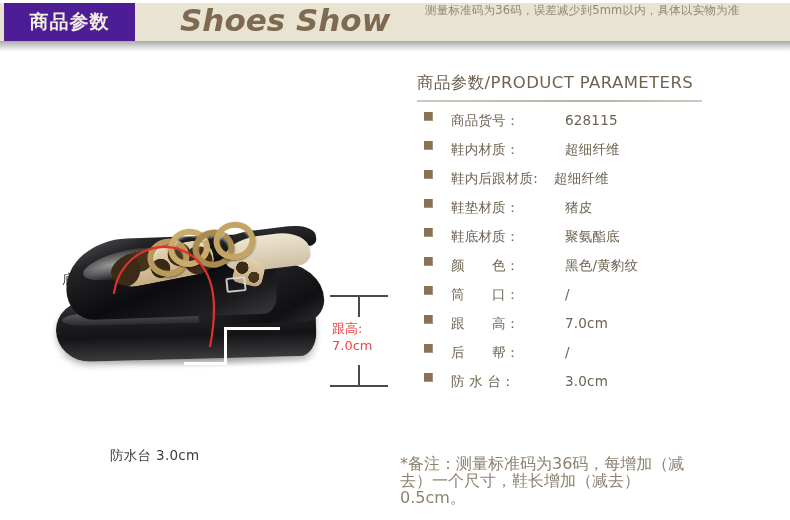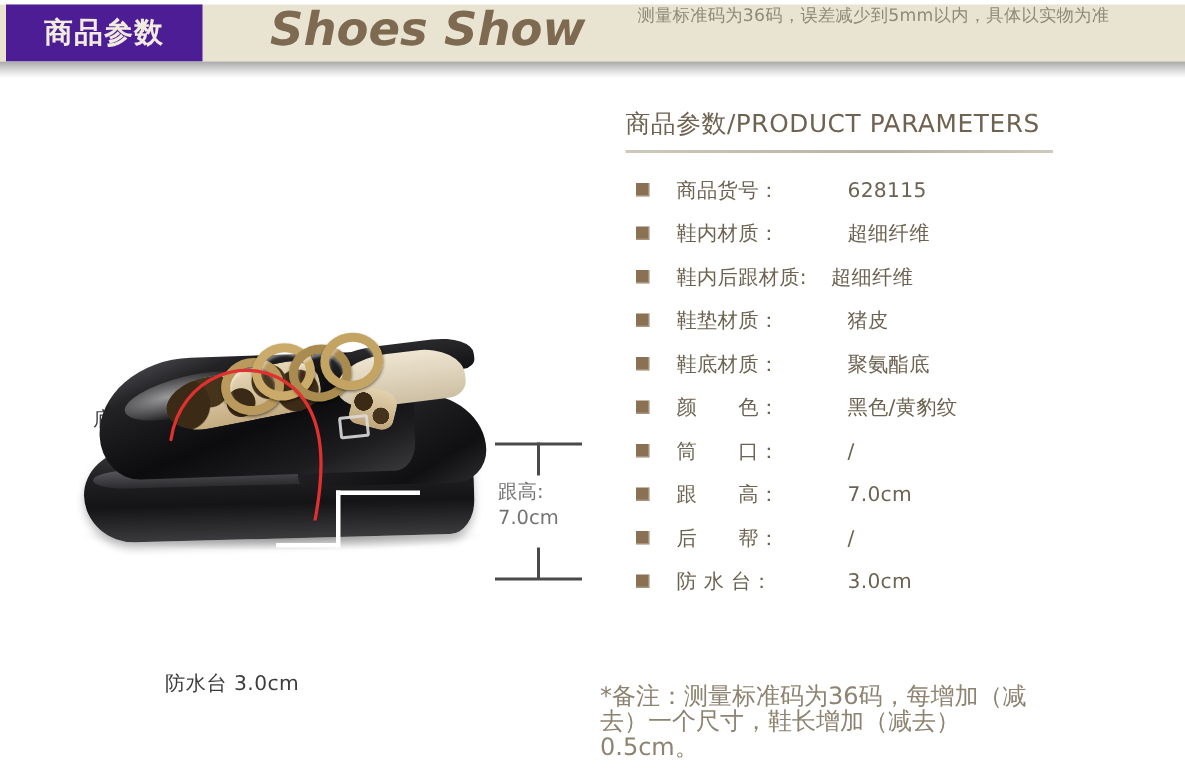--- a/index.html
+++ b/index.html
@@ -138,33 +138,33 @@
   .lbl{position:absolute;color:#3c3c3c;font-size:13.5px;white-space:nowrap;letter-spacing:.3px;}
   .lbl-bottomwidth{left:62px;top:216px;}
   .lbl-platform{left:110px;top:392px;}
 
   
   .heel-dim{position:absolute;left:330px;top:240px;width:58px;height:92px;}
   .heel-dim .cap-t{position:absolute;left:0;top:0;width:58px;height:1.5px;background:#4a4a4a;}
   .heel-dim .cap-b{position:absolute;left:0;top:90px;width:58px;height:1.5px;background:#4a4a4a;}
   .heel-dim .vl-t{position:absolute;left:28px;top:0;width:1.5px;height:22px;background:#4a4a4a;}
   .heel-dim .vl-b{position:absolute;left:28px;top:70px;width:1.5px;height:21px;background:#4a4a4a;}
-  .heel-dim .txt{position:absolute;left:2px;top:25px;width:58px;color:#737373;font-size:13px;line-height:17px;text-align:left;}
+  .heel-dim .txt{position:absolute;left:2px;top:25px;width:58px;color:#ef4444;font-size:13px;line-height:17px;text-align:left;}
 
   
   .params{position:absolute;left:400px;top:55px;width:390px;height:465px;}
   .params-title{
     position:absolute;left:17px;top:17px;color:#6f6250;font-size:16.5px;letter-spacing:.4px;white-space:nowrap;
   }
   .params-rule{
     position:absolute;left:17px;top:45px;width:285px;height:2px;
     background:linear-gradient(to right,#cfc9bb,#b9b2a2 60%,#cfc9bb);
   }
   .plist{position:absolute;left:17px;top:57px;width:360px;}
-  .prow{position:relative;height:29px;display:flex;align-items:center;}
+  .prow{position:relative;height:29px;display:flex;align-items:flex-start;}
   .bullet{
     width:9px;height:9px;background:#8a7153;flex:0 0 auto;margin-left:7px;
     box-shadow:inset -1px -1px 0 rgba(255,255,255,.25);
   }
   .pkey{
     margin-left:18px;color:#6d6352;font-size:13.5px;white-space:nowrap;flex:0 0 auto;
     letter-spacing:.2px;
   }
   .pval{
     position:absolute;left:148px;color:#6d6352;font-size:13.5px;white-space:nowrap;letter-spacing:.2px;

